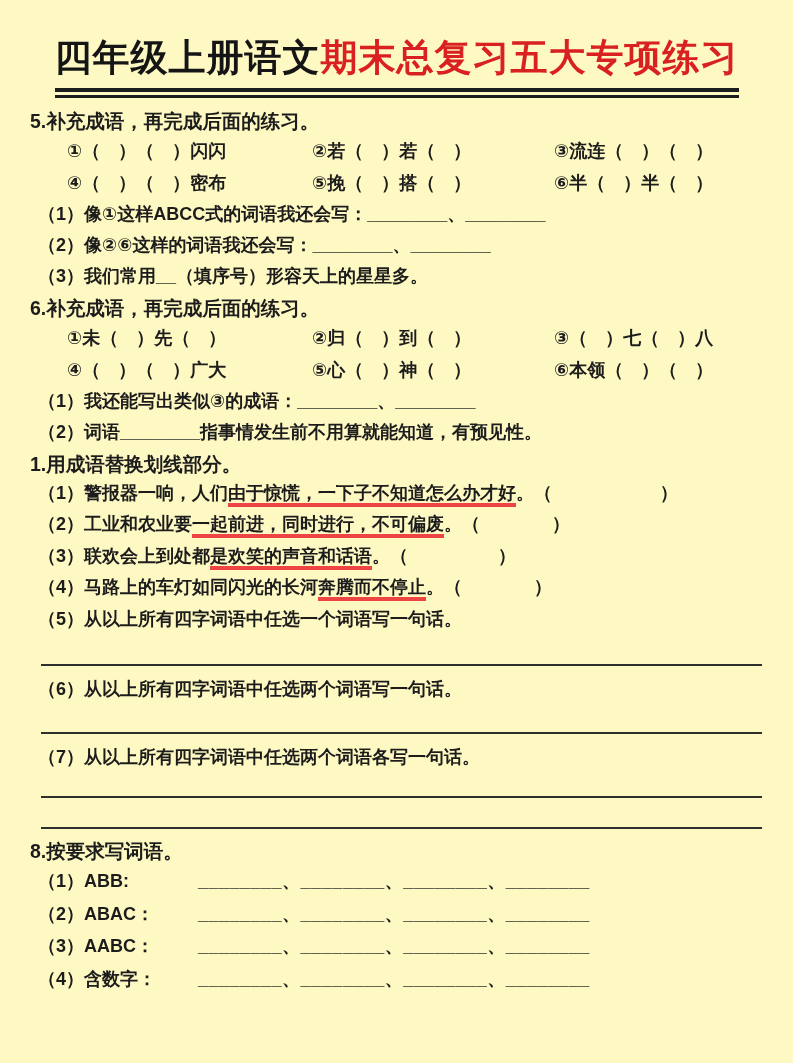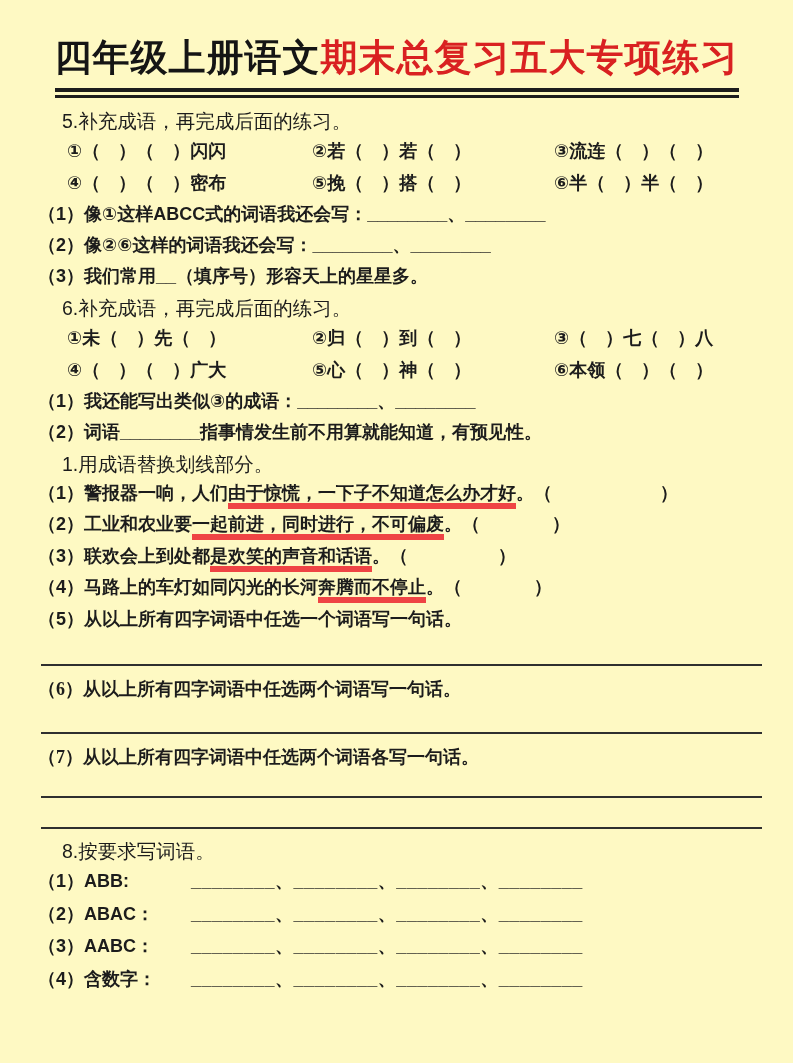--- a/index.html
+++ b/index.html
@@ -18,36 +18,36 @@
     font-weight:900;
     letter-spacing:1px;
     white-space:nowrap;
     color:#151515;
   }
   .t-red { color:#d92121; }
   .rule { width:684px; margin:5px auto 0; }
   .rule .r1 { height:4px; background:#1d1d1d; }
   .rule .r2 { height:2.5px; background:#1d1d1d; margin-top:3px; }
   .content { padding:7px 30px 0; font-size:18px; font-weight:600; }
-  .sec-h { font-size:19.5px; font-weight:400; line-height:27px; margin-top:3px;margin-left:32px; }
+  .sec-h { font-size:19.5px; font-weight:700; line-height:27px; margin-top:3px; }
   .grid-row { display:flex; margin-left:37px; line-height:32px; white-space:nowrap; }
   .c1 { width:245px; }
   .c2 { width:242px; }
   .c3 { flex:1; }
   .q { margin-left:8px; line-height:31px; white-space:nowrap; }
   .itm { margin-left:8px; line-height:31.5px; white-space:nowrap; }
-  .ul { border-bottom:6px solid #ef4444; }
+  .ul { border-bottom:4px solid #ef4444; }
   .wline { border-bottom:2px solid #2f2f2f; margin-left:11px; width:721px; height:0; }
   .ln-a { margin-top:29px; }
   .ln-b { margin-top:26px; }
   .ln-c { margin-top:23px; }
   .ln-d { margin-top:29px; }
-  .q-after-line { margin-top:8px;font-family:Liberation Serif, serif; }
+  .q-after-line { margin-top:8px; }
   .s8 { margin-top:9px; }
-  .s8row { display:flex; margin-left:8px; line-height:32.5px; white-space:nowrap; }
+  .s8row { display:flex; margin-left:8px; line-height:32.5px; white-space:nowrap;gap:7px; }
   .s8label { width:153px; }
   .s8blanks { flex:1; letter-spacing:0.5px; }
 </style>
 </head>
 <body>
 
 <div class="page">
 
   <div class="title"><span class="t-black">四年级上册语文</span><span class="t-red">期末总复习五大专项练习</span></div>
 

